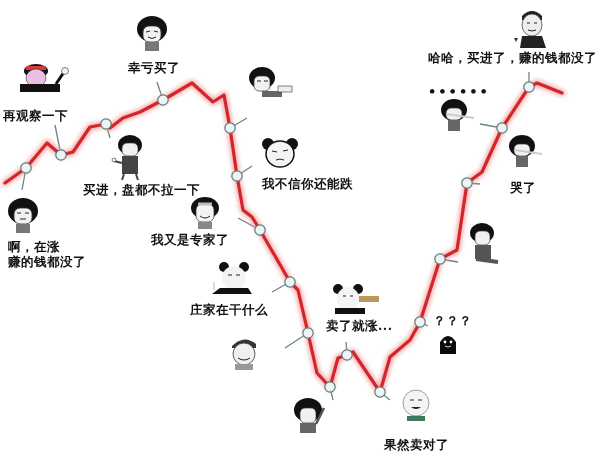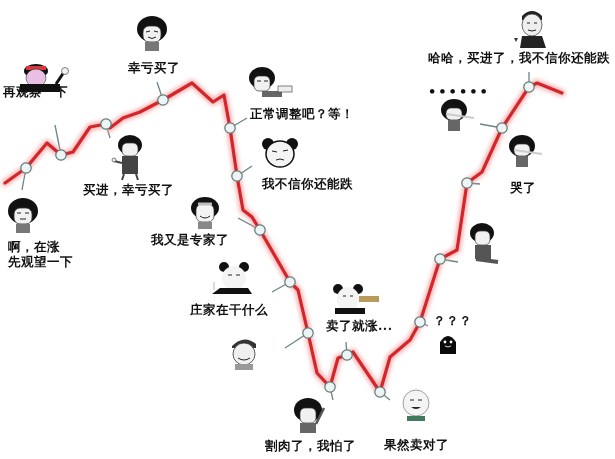--- a/index.html
+++ b/index.html
@@ -199,31 +199,29 @@
     <ellipse cx="20" cy="17" rx="10" ry="11" fill="#eee" stroke="#333" stroke-width="0.7"></ellipse>
     <line x1="15" y1="15" x2="18" y2="15" stroke="#222"></line>
       <line x1="22" y1="15" x2="25" y2="15" stroke="#222"></line>
     <path d="M16 22 Q20 24 24 22" stroke="#222" fill="none"></path>
     <path d="M8 40 L10 28 L30 28 L34 40 Z" fill="#222"></path>
     <path d="M2 30 L6 30 L4 34 Z" fill="#333"></path>
   </svg>
 
   <div class="lbl" style="left:8px;top:239px">
     <div>啊，在涨</div>
-    <div>先观望一下</div>
+    <div>赚的钱都没了</div>
   </div>
-  <div class="lbl" style="left:3px;top:84px">再观察一下</div>
-  <div class="lbl" style="left:83px;top:182px">买进，幸亏买了</div>
+  <div class="lbl" style="left:3px;top:108px">再观察一下</div>
+  <div class="lbl" style="left:83px;top:182px">买进，盘都不拉一下</div>
   <div class="lbl" style="left:128px;top:60px">幸亏买了</div>
-  <div class="lbl" style="left:250px;top:106px">正常调整吧？等！</div>
   <div class="lbl" style="left:262px;top:176px">我不信你还能跌</div>
   <div class="lbl" style="left:151px;top:232px">我又是专家了</div>
   <div class="lbl" style="left:190px;top:302px;text-align:right">
     <div>庄家在干什么</div>
   </div>
-  <div class="lbl" style="left:265px;top:438px">割肉了，我怕了</div>
   <div class="lbl" style="left:326px;top:318px">卖了就涨...</div>
   <div class="lbl" style="left:384px;top:437px">果然卖对了</div>
   <div class="lbl" style="left:433px;top:313px">？？？</div>
   <div class="lbl" style="left:510px;top:180px">哭了</div>
   <div class="lbl" style="left:428px;top:84px;font-size:13px;letter-spacing:2px">••••••</div>
-  <div class="lbl" style="left:428px;top:50px">哈哈，买进了，我不信你还能跌</div>
+  <div class="lbl" style="left:428px;top:50px">哈哈，买进了，赚的钱都没了</div>
 </div>
 
 </body></html>

